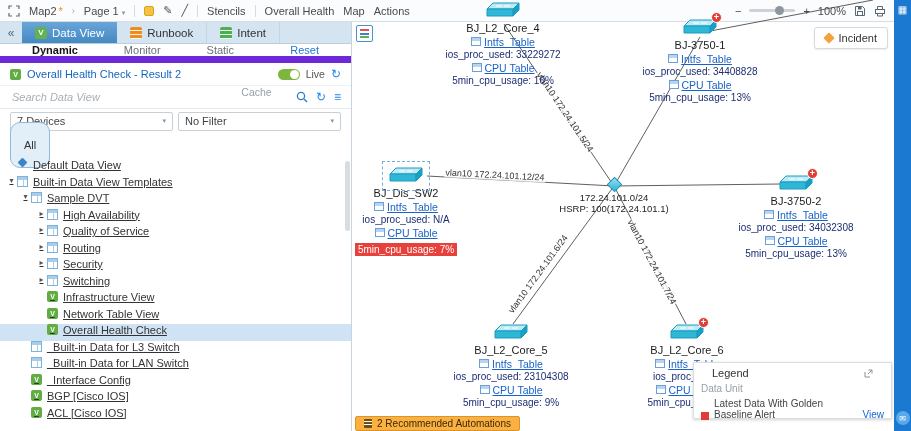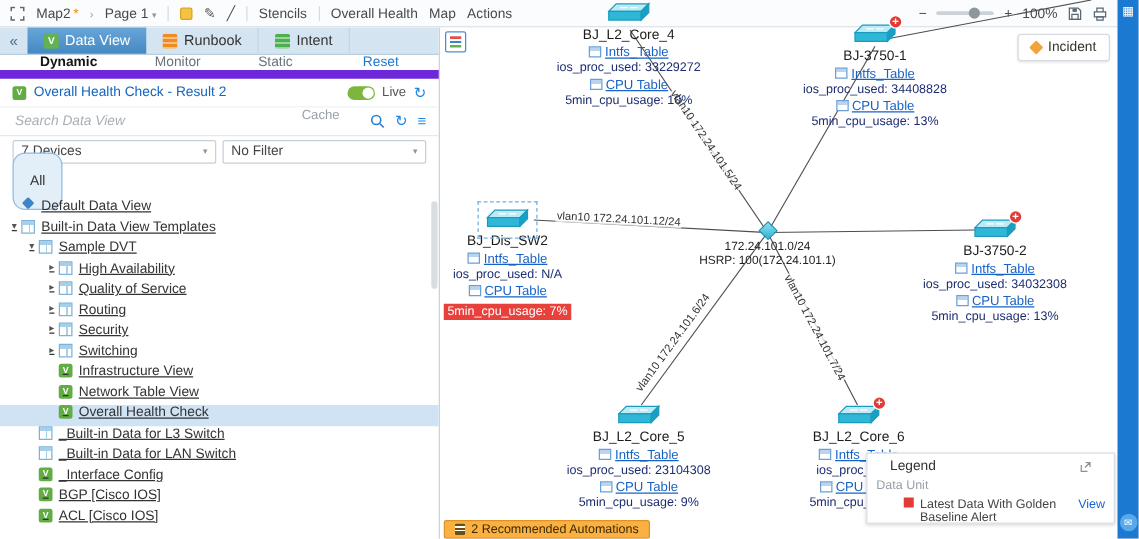--- a/index.html
+++ b/index.html
@@ -120,21 +120,21 @@
 
   .stencil-btn { position:absolute; left:3px; top:3px; width:17px; height:17px; border:1px solid #4a90cf;
     border-radius:2px; background:#fff; z-index:6; display:flex; align-items:center; justify-content:center; }
   .st-lines { width:9px; height:9px; background:linear-gradient(#e05252 0 2px, transparent 2px 3.5px,
     #3d85c6 3.5px 5.5px, transparent 5.5px 7px, #62b152 7px 9px); }
 
   .legend { position:absolute; left:340px; top:340px; width:199px; height:57px; background:#fff;
     border:1px solid #d9dee3; box-shadow:0 1px 3px rgba(0,0,0,.18); z-index:8; font-size:10px; }
   .lg-head { display:flex; align-items:center; justify-content:space-between; padding:4px 18px 2px; font-size:11px; color:#333; }
   .lg-sub { padding:2px 7px 1px; color:#97a0a8; }
-  .lg-item { display:flex; align-items:flex-start; gap:5px; padding:3px 7px; color:#444;margin-left:22px; }
+  .lg-item { display:flex; align-items:flex-end; gap:5px; padding:3px 7px; color:#444; }
   .lg-sw { width:8px; height:8px; background:#e23c36; flex:none; }
   .lg-view { margin-left:auto; color:#1565d8; cursor:pointer; }
 
   .banner { position:absolute; left:2px; bottom:0; height:15px; display:flex; align-items:center; gap:5px;
     padding:0 8px; background:#fbb042; border:1px solid #de9327; font-size:10px; color:#3a2a06; z-index:8; border-radius:2px; }
   .bn-ico { width:8px; height:9px; border-radius:1px;
     background:linear-gradient(#6b4e12 0 2px, #fff 2px 3px, #6b4e12 3px 5px, #fff 5px 6px, #6b4e12 6px 9px); }
 </style>
 </head>
 <body>

